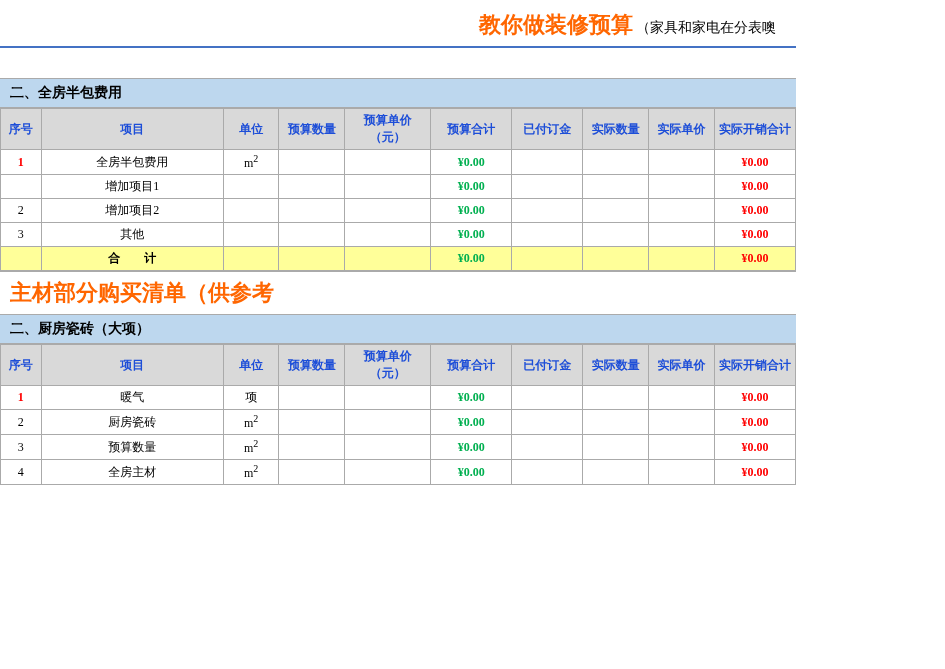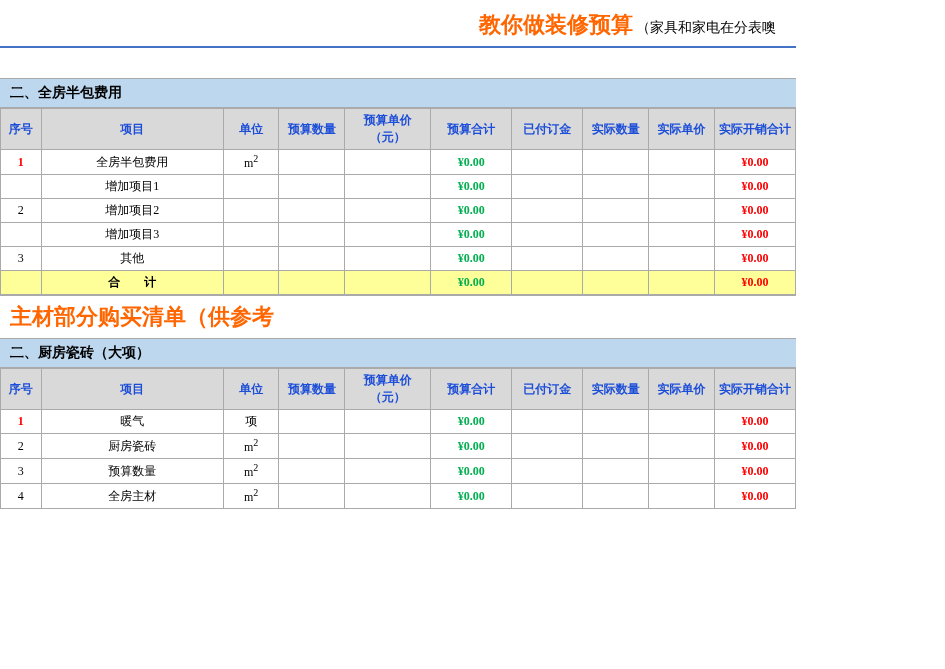--- a/index.html
+++ b/index.html
@@ -190,32 +190,20 @@
     <td></td>
     <td></td>
     <td></td>
     <td style="color:#00B050;font-weight:bold;">¥0.00</td>
     <td></td>
     <td></td>
     <td></td>
     <td style="color:#FF0000;font-weight:bold;">¥0.00</td>
   </tr>
         <tr>
-    <td style=""></td>
-    <td>增加项目3</td>
-    <td></td>
-    <td></td>
-    <td></td>
-    <td style="color:#00B050;font-weight:bold;">¥0.00</td>
-    <td></td>
-    <td></td>
-    <td></td>
-    <td style="color:#FF0000;font-weight:bold;">¥0.00</td>
-  </tr>
-        <tr>
     <td style="">3</td>
     <td>其他</td>
     <td></td>
     <td></td>
     <td></td>
     <td style="color:#00B050;font-weight:bold;">¥0.00</td>
     <td></td>
     <td></td>
     <td></td>
     <td style="color:#FF0000;font-weight:bold;">¥0.00</td>

